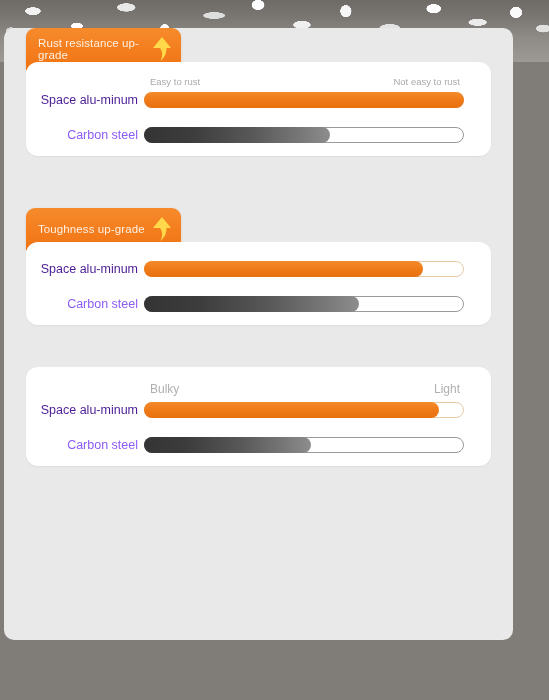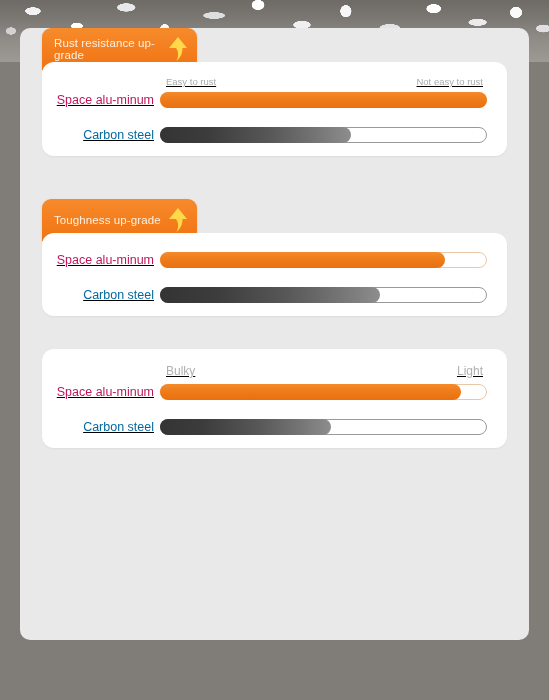--- a/index.html
+++ b/index.html
@@ -38,21 +38,21 @@
       radial-gradient(ellipse 19px 7px at 44% 52%, #cfcfcf 0%, #cfcfcf 42%, rgba(207,207,207,0) 45%),
       radial-gradient(ellipse 18px 7px at 67% 56%, #c5c5c5 0%, #c5c5c5 42%, rgba(197,197,197,0) 45%),
       radial-gradient(ellipse 16px 7px at 83% 54%, #cccccc 0%, #cccccc 42%, rgba(204,204,204,0) 45%),
       linear-gradient(180deg, #6e6b67 0%, #7b7874 30%, #8e8b87 60%, #9d9a96 100%);
   }
 
   
   .panel {
     position: absolute;
     top: 28px;
-    left: 20px;
+    left: 4px;
     width: 509px;
     height: 612px;
     background: #e9e9e9;
     border-radius: 10px;
   }
 
   
   .block { position: relative; }
 
   .block-tab {
@@ -75,26 +75,25 @@
     line-height: 12.5px;
     letter-spacing: 0.1px;
     flex: 1;
   }
 
   .arrow-icon { width: 22px; height: 26px; flex: 0 0 22px; }
 
   .block-card {
     position: relative;
     z-index: 4;
-    margin: -8px 22px 8px 22px;
+    margin: -8px 22px 17px 22px;
     background: #ffffff;
     border-radius: 12px;
-    padding: 14px 20px 13px 6px;
+    padding: 14px 27px 13px 6px;
     box-shadow: 0 1px 2px rgba(0,0,0,0.05);
-    text-decoration: underline;
   }
 
   
   .scale-row {
     display: flex;
     justify-content: space-between;
     align-items: flex-start;
     margin-left: 118px;
     margin-right: 4px;
     color: #aaaaaa;
@@ -113,22 +112,22 @@
   .bar-row.alu   { margin-top: 5px; }
   .bar-row.steel { margin-top: 19px; }
 
   .mat-label {
     width: 112px;
     text-align: right;
     padding-right: 6px;
     font-size: 12.5px;
     line-height: 14px;
   }
-  .mat-label.alu   { color: #be185d; }
-  .mat-label.steel { color: #0369a1; }
+  .mat-label.alu   { color: #4c1d95; }
+  .mat-label.steel { color: #8b5cf6; }
 
   .track {
     position: relative;
     flex: 1;
     height: 16px;
     border-radius: 9px;
     background: #ffffff;
   }
   .track.alu   { border: 1px solid #e7c9a9; }
   .track.steel { border: 1px solid #9a9a9a; }

